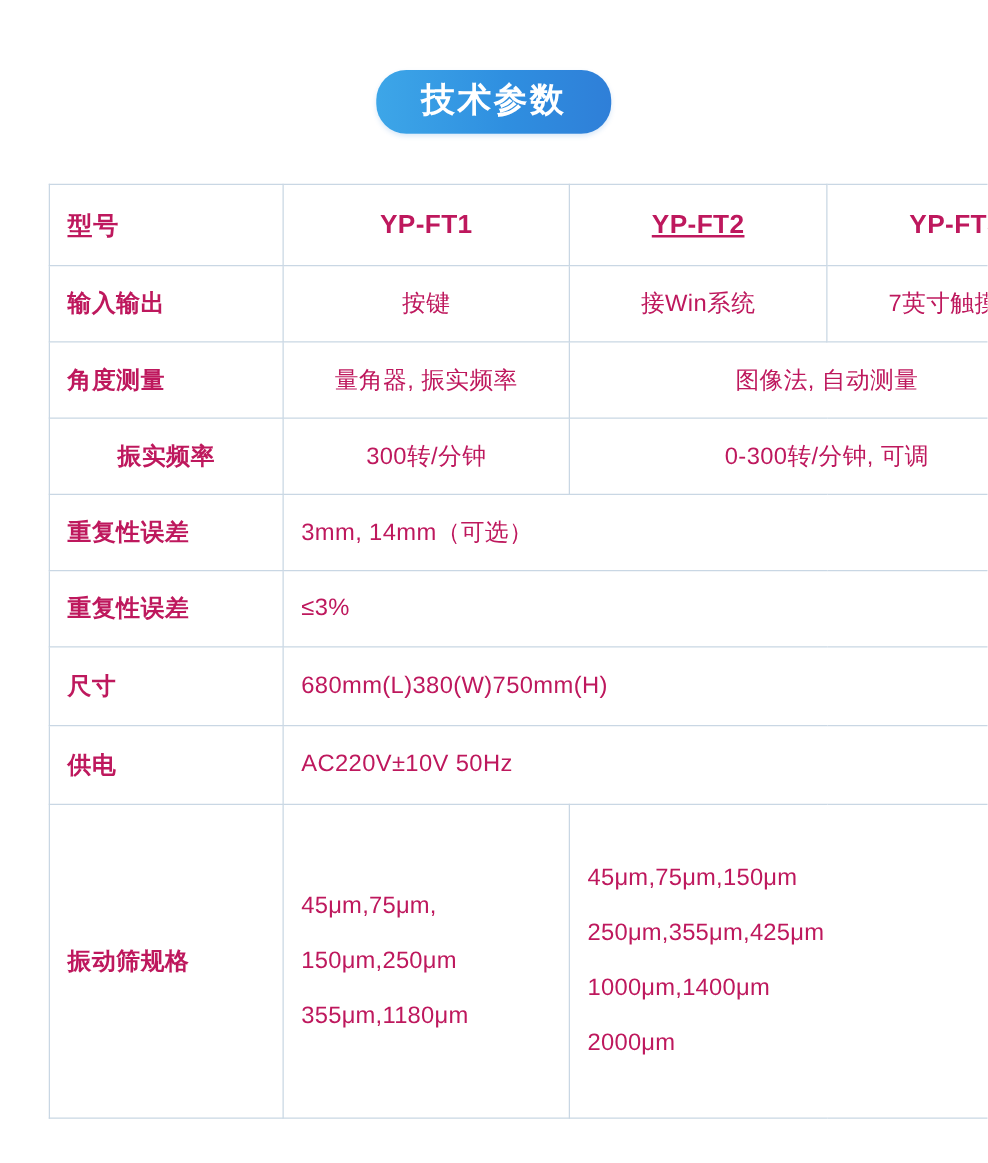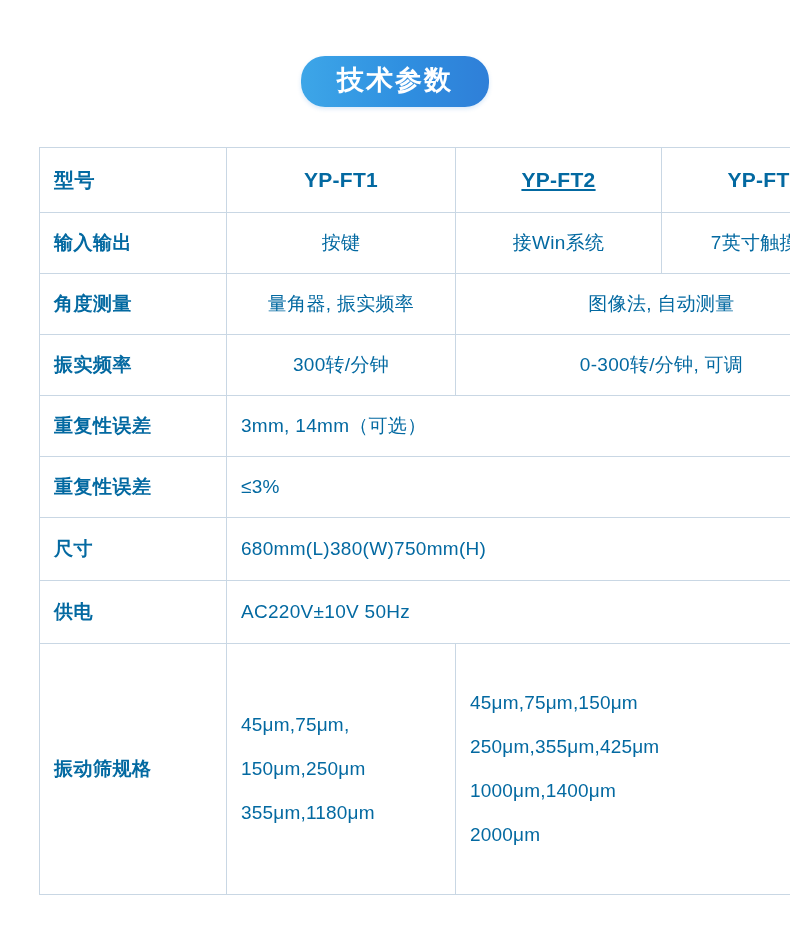--- a/index.html
+++ b/index.html
@@ -44,21 +44,21 @@
   }
   table.spec {
     width: 712px;
     border-collapse: collapse;
     table-layout: fixed;
     background: #ffffff;
   }
   table.spec td {
     border: 1px solid #c9d7e4;
     font-size: 19px;
-    color: #0369a1;
+    color: #be185d;
     padding: 0 14px;
     vertical-align: middle;
   }
   td.label {
     width: 158px;
     font-weight: bold;
     font-size: 19.5px;
     letter-spacing: 0.5px;
   }
   td.val {
@@ -66,21 +66,21 @@
     letter-spacing: 0.3px;
   }
   td.val-left {
     text-align: left;
     letter-spacing: 0.3px;
   }
   tr.r-head td { height: 64px; font-size: 21px; font-weight: bold; }
   tr.r-head td.label { font-size: 20px; }
   tr.r-io td { height: 60px; margin-top: 28px; }
   tr.r-angle td { height: 60px; }
-  tr.r-freq td { height: 60px; }
+  tr.r-freq td { height: 60px; text-align: center; }
   tr.r-amp td { height: 60px; }
   tr.r-err td { height: 60px; margin-top: 28px; }
   tr.r-size td { height: 62px; }
   tr.r-power td { height: 62px; }
   tr.r-sieve td { height: 250px; vertical-align: middle; }
   .sieve-cell {
     padding: 10px 0 10px 0;
   }
   .sieve-line {
     line-height: 44px;

